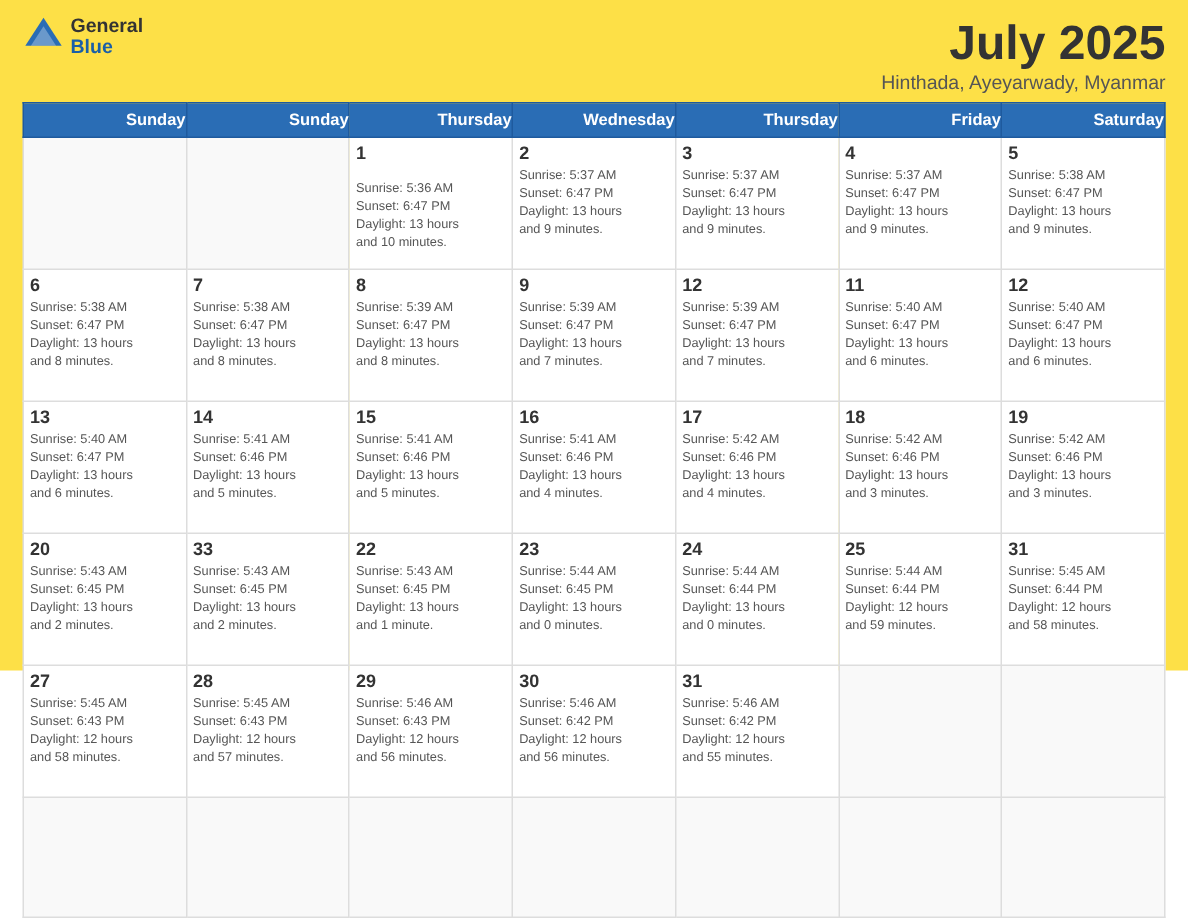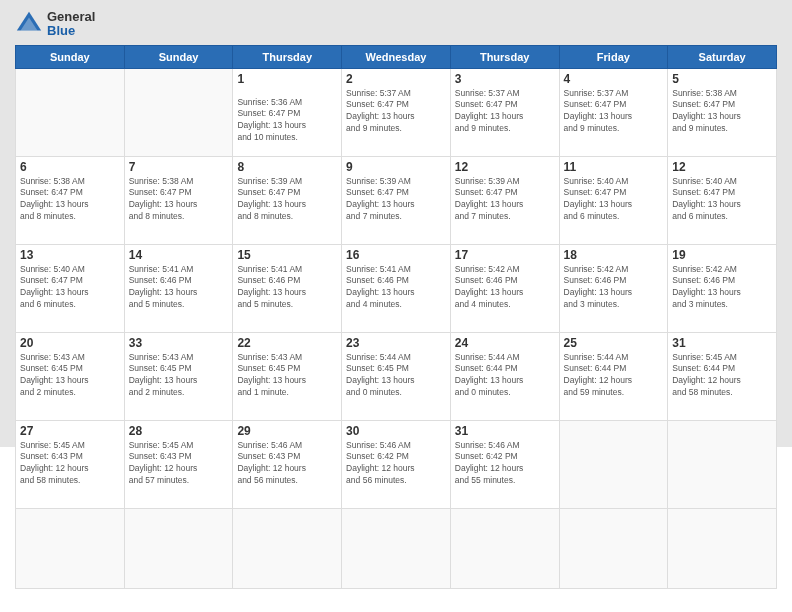--- a/index.html
+++ b/index.html
@@ -7,21 +7,21 @@
       font-family: Arial, sans-serif;
       background: #fff;
       width: 792px;
       height: 612px;
       overflow: hidden;
     }
     .page {
       width: 792px;
       height: 447px;
       padding: 10px 15px;
-      background: #e5e5e5;
+      background: #fde047;
     }
     .header {
       display: flex;
       justify-content: space-between;
       align-items: flex-start;
       margin-bottom: 6px;
     }
     .logo {
       display: flex;
       align-items: center;
@@ -61,22 +61,22 @@
     .calendar {
       width: 100%;
       border-collapse: collapse;
       border: 1px solid #ccc;
     }
     .calendar th {
       background: #2a6db5;
       color: #fff;
       font-size: 11px;
       font-weight: bold;
-      padding: 5px 20px;
-      text-align: center;
+      padding: 5px 0;
+      text-align: right;
       border: 1px solid #1e5a9e;
     }
     .calendar td {
       width: calc(100% / 7);
       vertical-align: top;
       border: 1px solid #ddd;
       padding: 3px 4px;
       font-size: 9px;
       color: #444;
       height: 88px;
@@ -110,20 +110,22 @@
       <svg class="logo-icon" viewBox="0 0 30 30">
         <polygon points="15,2 28,22 2,22" fill="#2a6db5"></polygon>
         <polygon points="15,8 24,22 6,22" fill="#fff" opacity="0.3"></polygon>
       </svg>
       <div class="logo-text">
         <span class="logo-general">General</span>
         <span class="logo-blue">Blue</span>
       </div>
     </div>
     <div class="title-section">
+      <div class="month-title">July 2025</div>
+      <div class="location-title">Hinthada, Ayeyarwady, Myanmar</div>
     </div>
   </div>
 
   <table class="calendar">
     <thead>
       <tr>
       <th>Sunday</th>
           <th>Sunday</th>
           <th>Thursday</th>
           <th>Wednesday</th>

